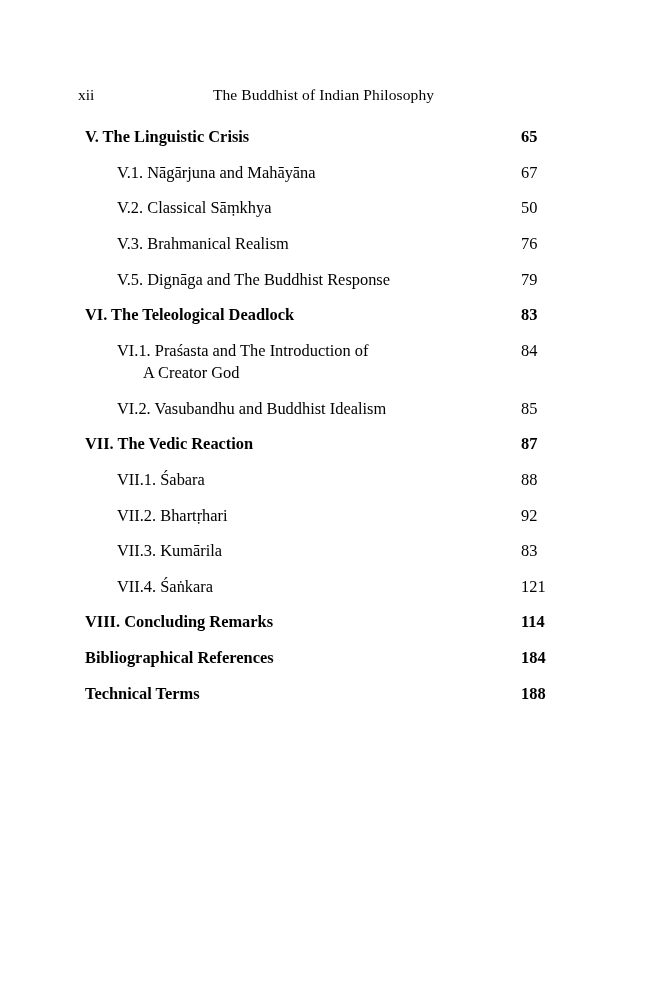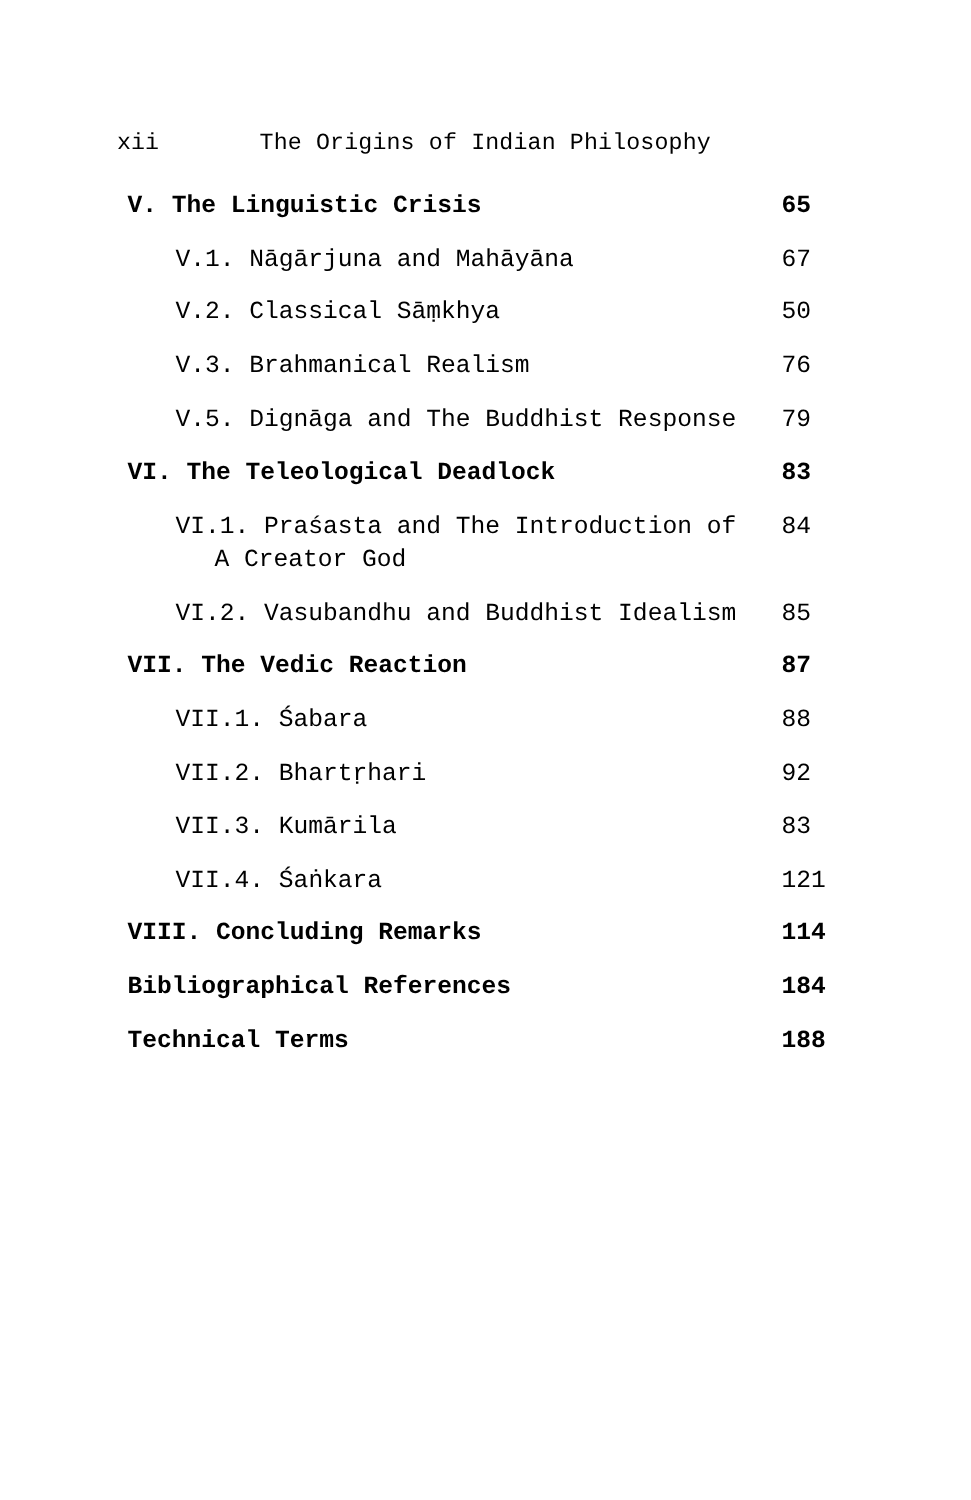--- a/index.html
+++ b/index.html
@@ -12,21 +12,20 @@
     background: #ffffff;
     font-family: "Liberation Serif", serif;
     color: #000000;
     overflow: hidden;
   }
   .page {
     position: relative;
     width: 647px;
     height: 937px;
     box-sizing: border-box;
-    font-family: Liberation Mono, monospace;
   }
   .running-head {
     position: absolute;
     top: 86px;
     left: 78px;
     right: 78px;
     height: 22px;
     font-size: 15.5px;
   }
   .folio {
@@ -87,21 +86,21 @@
     padding-left: 26px;
   }
 </style>
 </head>
 <body>
 
 <div class="page">
 
   <div class="running-head">
     <span class="folio">xii</span>
-    <span class="head-title">The Origins of Indian Philosophy</span>
+    <span class="head-title">The Buddhist of Indian Philosophy</span>
   </div>
 
   <div class="toc">
       <div class="toc-row level-1">
         <div class="toc-label">V. The Linguistic Crisis</div>
         <div class="toc-page">65</div>
       </div>
       <div class="toc-row level-2">
         <div class="toc-label">V.1. Nāgārjuna and Mahāyāna</div>
         <div class="toc-page">67</div>

